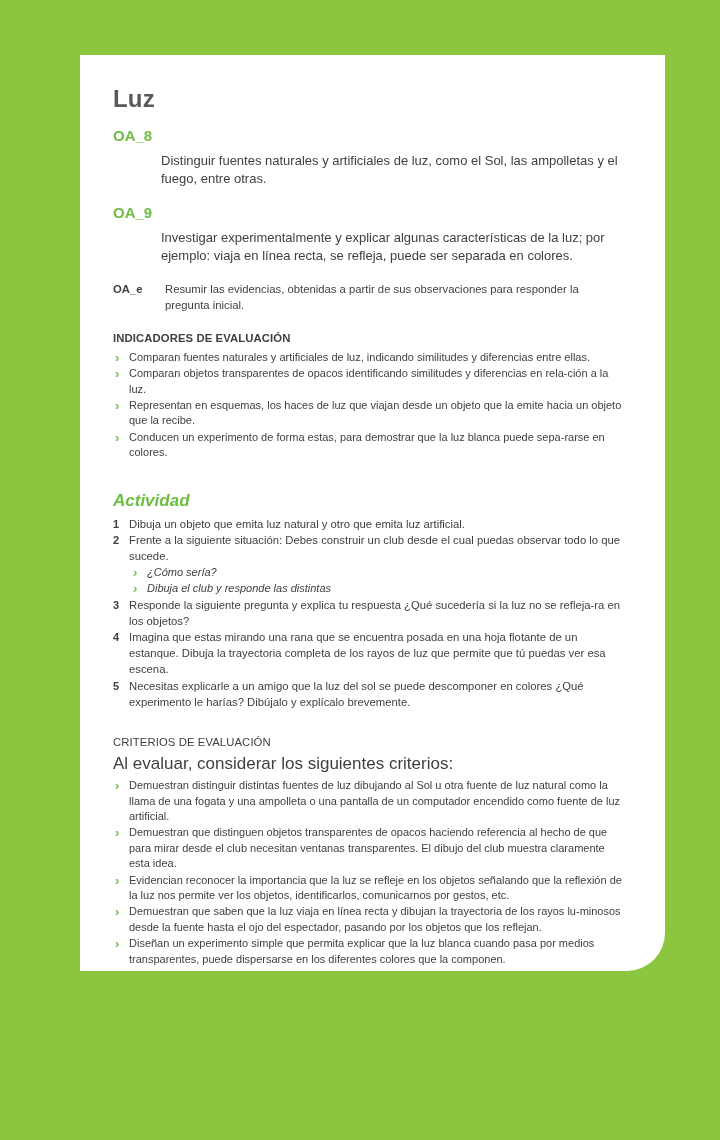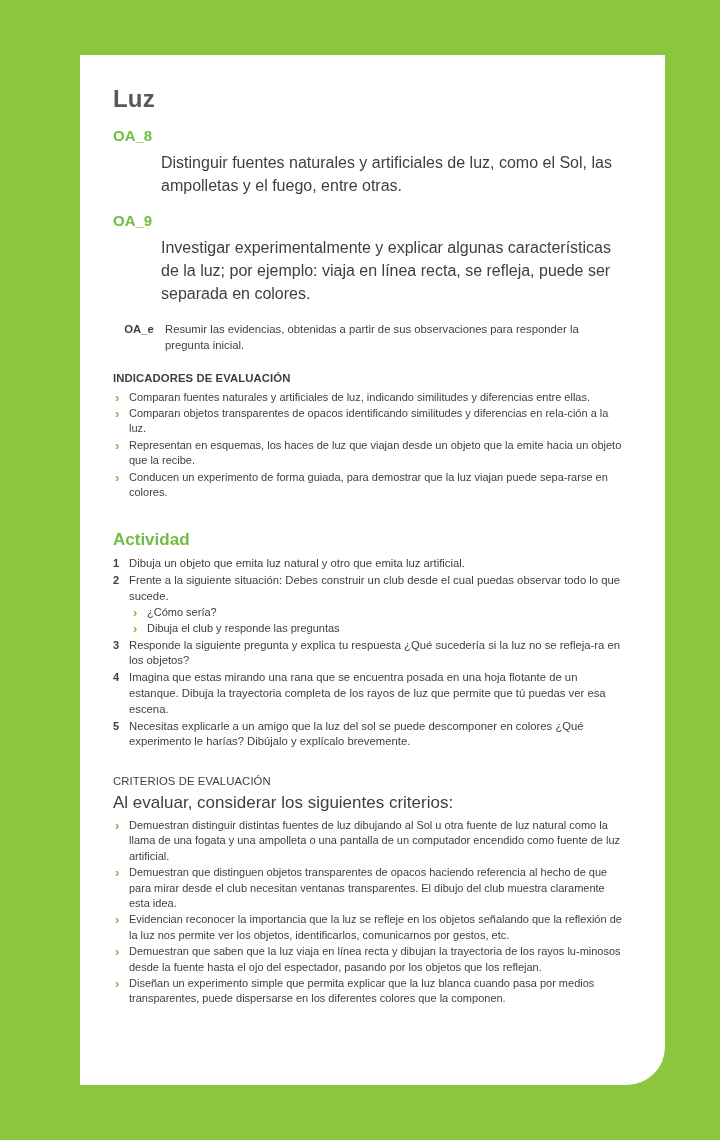--- a/index.html
+++ b/index.html
@@ -11,58 +11,57 @@
     height: 1140px;
     background: #8cc63e;
     font-family: "Liberation Sans", sans-serif;
     overflow: hidden;
   }
   .page {
     position: absolute;
     left: 80px;
     top: 55px;
     width: 585px;
-    height: 1030px;
+    height: 916px;
     background: #ffffff;
     border-bottom-right-radius: 38px;
     box-sizing: border-box;
     padding: 30px 42px 0 33px;
   }
   .title {
     color: #58595b;
     font-size: 24px;
     font-weight: bold;
     margin: 0 0 14px 0;
     letter-spacing: 0.2px;
   }
   .oa-code {
     color: #6fbe44;
     font-size: 15px;
     font-weight: bold;
     margin: 0 0 3px 0;
   }
   .oa-text {
     color: #3f3f3f;
-    font-size: 16px;
+    font-size: 13px;
     line-height: 1.42;
     margin: 8px 0 15px 0;
     padding-left: 48px;
   }
   .oae-row {
     display: flex;
     margin: 0 0 19px 0;
   }
   .oae-code {
     color: #3f3f3f;
     font-size: 11.3px;
     font-weight: bold;
     width: 52px;
     flex: 0 0 52px;
     line-height: 1.42;
-    text-align: center;
   }
   .oae-text {
     color: #3f3f3f;
     font-size: 11.3px;
     line-height: 1.42;
     flex: 1;
   }
   .section-head {
     color: #3f3f3f;
     font-size: 11.3px;
@@ -90,29 +89,31 @@
     top: -1px;
     color: #6fbe44;
     font-size: 13px;
     font-weight: bold;
   }
   ul.chev.sub {
     margin: 0;
   }
   ul.chev.sub li {
     padding-left: 18px;
+    font-style: italic;
   }
   ul.chev.sub li::before {
     left: 4px;
   }
   .activity-title {
     color: #6fbe44;
     font-size: 17px;
     font-weight: bold;
     margin: 30px 0 6px 0;
+    font-style: italic;
   }
   ol.numbered {
     list-style: none;
     margin: 0;
     padding: 0;
   }
   ol.numbered > li {
     position: relative;
     padding-left: 16px;
     color: #3f3f3f;
@@ -161,35 +162,35 @@
   <div class="oae-row">
     <div class="oae-code">OA_e</div>
     <div class="oae-text">Resumir las evidencias, obtenidas a partir de sus observaciones para responder la pregunta inicial.</div>
   </div>
 
   <div class="section-head">INDICADORES DE EVALUACIÓN</div>
   <ul class="chev">
     <li>Comparan fuentes naturales y artificiales de luz, indicando similitudes y diferencias entre ellas.</li>
     <li>Comparan objetos transparentes de opacos identificando similitudes y diferencias en rela-ción a la luz.</li>
     <li>Representan en esquemas, los haces de luz que viajan desde un objeto que la emite hacia un objeto que la recibe.</li>
-    <li>Conducen un experimento de forma guiada, para demostrar que la luz viajan puede sepa-rarse en colores.</li>
+    <li>Conducen un experimento de forma estas, para demostrar que la luz blanca puede sepa-rarse en colores.</li>
   </ul>
 
   <div class="activity-title">Actividad</div>
   <ol class="numbered">
     <li>
       <span class="num">1</span>
       <span>Dibuja un objeto que emita luz natural y otro que emita luz artificial.</span>
     </li>
     <li>
       <span class="num">2</span>
       <span>Frente a la siguiente situación: Debes construir un club desde el cual puedas observar todo lo que sucede.</span>
       <ul class="chev sub">
         <li>¿Cómo sería?</li>
-        <li>Dibuja el club y responde las preguntas</li>
+        <li>Dibuja el club y responde las distintas</li>
       </ul>
     </li>
     <li>
       <span class="num">3</span>
       <span>Responde la siguiente pregunta y explica tu respuesta ¿Qué sucedería si la luz no se refleja-ra en los objetos?</span>
     </li>
     <li>
       <span class="num">4</span>
       <span>Imagina que estas mirando una rana que se encuentra posada en una hoja flotante de un estanque. Dibuja la trayectoria completa de los rayos de luz que permite que tú puedas ver esa escena.</span>
     </li>

